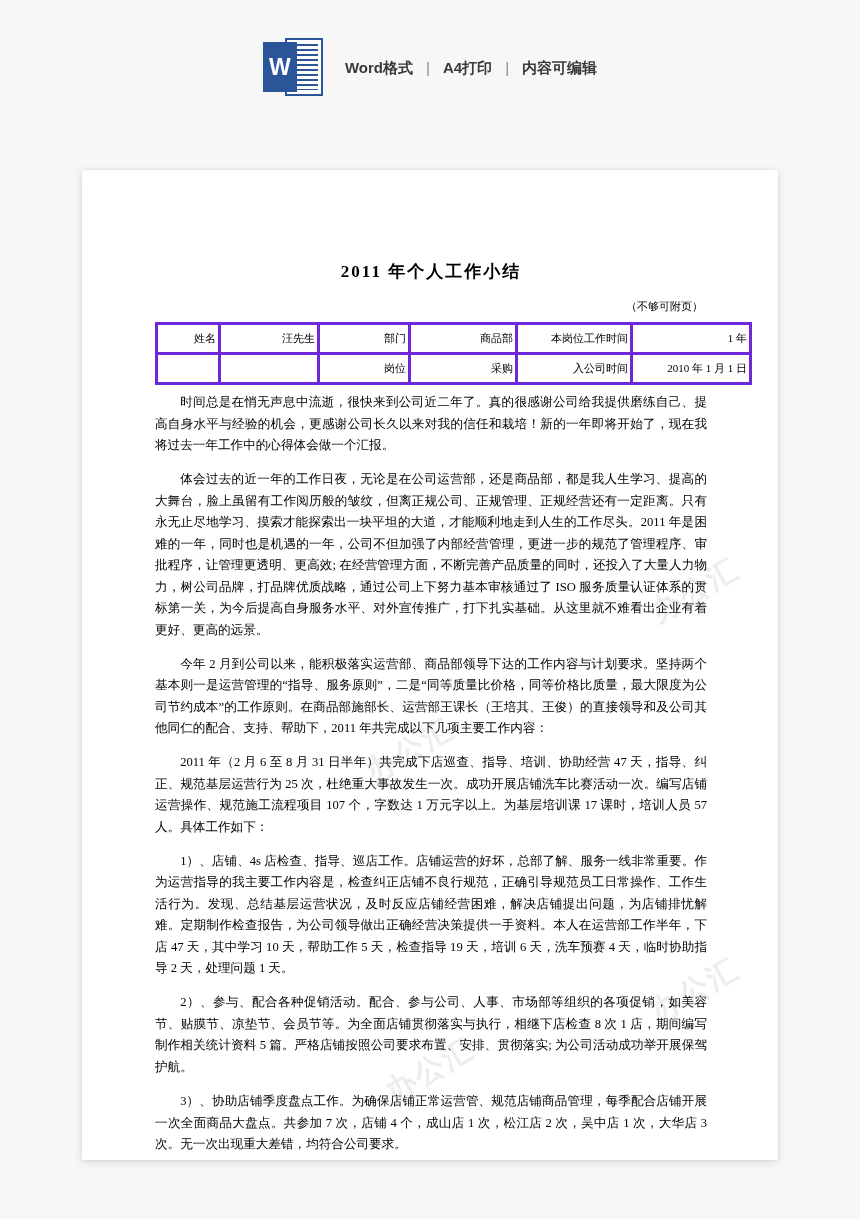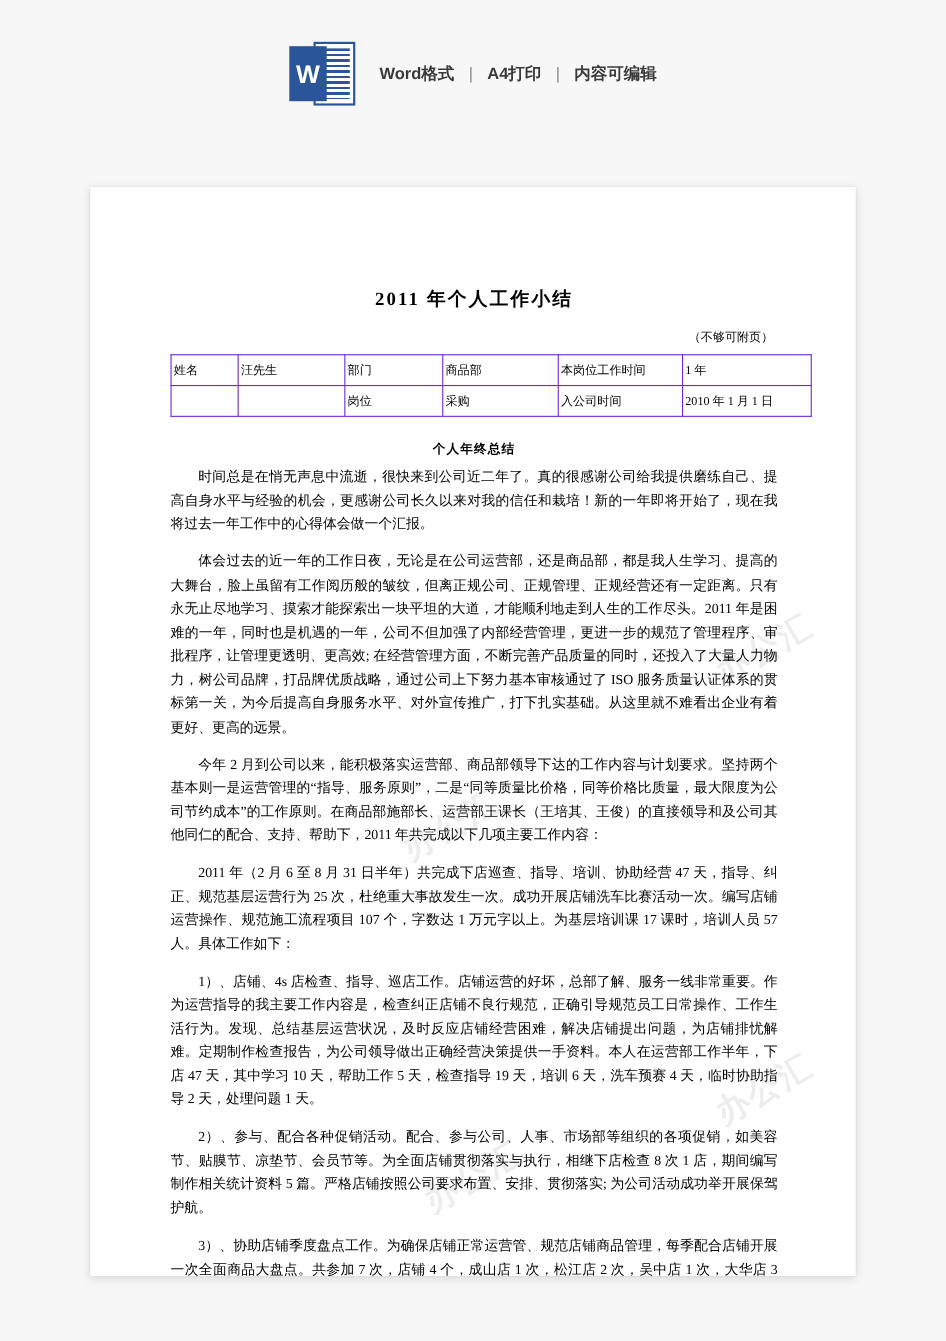--- a/index.html
+++ b/index.html
@@ -152,23 +152,23 @@
     padding-right: 4px;
   }
 
   table.info {
     margin-top: 8px;
     border-collapse: collapse;
     width: 552px;
     table-layout: fixed;
   }
   table.info td {
-    border: 1px solid #6d28d9;
+    border: 3px solid #6d28d9;
     height: 27px;
-    text-align: left;
+    text-align: right;
     vertical-align: middle;
     font-size: 11px;
     color: #000;
     padding: 0 2px;
   }
   .c1 { width: 56px; }
   .c2 { width: 92px; }
   .c3 { width: 84px; }
   .c4 { width: 100px; }
   .c5 { width: 108px; }
@@ -246,21 +246,20 @@
           <td class="c1"></td>
           <td class="c2"></td>
           <td class="c3">岗位</td>
           <td class="c4">采购</td>
           <td class="c5">入公司时间</td>
           <td class="c6">2010 年 1 月 1 日</td>
         </tr>
       </tbody>
     </table>
 
-    <div class="section-head">个人年终总结</div>
 
     <p class="para">时间总是在悄无声息中流逝，很快来到公司近二年了。真的很感谢公司给我提供磨练自己、提高自身水平与经验的机会，更感谢公司长久以来对我的信任和栽培！新的一年即将开始了，现在我将过去一年工作中的心得体会做一个汇报。</p>
     <p class="para tight">体会过去的近一年的工作日夜，无论是在公司运营部，还是商品部，都是我人生学习、提高的大舞台，脸上虽留有工作阅历般的皱纹，但离正规公司、正规管理、正规经营还有一定距离。只有永无止尽地学习、摸索才能探索出一块平坦的大道，才能顺利地走到人生的工作尽头。2011 年是困难的一年，同时也是机遇的一年，公司不但加强了内部经营管理，更进一步的规范了管理程序、审批程序，让管理更透明、更高效; 在经营管理方面，不断完善产品质量的同时，还投入了大量人力物力，树公司品牌，打品牌优质战略，通过公司上下努力基本审核通过了 ISO 服务质量认证体系的贯标第一关，为今后提高自身服务水平、对外宣传推广，打下扎实基础。从这里就不难看出企业有着更好、更高的远景。</p>
     <p class="para tight">今年 2 月到公司以来，能积极落实运营部、商品部领导下达的工作内容与计划要求。坚持两个基本则一是运营管理的“指导、服务原则”，二是“同等质量比价格，同等价格比质量，最大限度为公司节约成本”的工作原则。在商品部施部长、运营部王课长（王培其、王俊）的直接领导和及公司其他同仁的配合、支持、帮助下，2011 年共完成以下几项主要工作内容：</p>
 
 
     <p class="para tight">2011 年（2 月 6 至 8 月 31 日半年）共完成下店巡查、指导、培训、协助经营 47 天，指导、纠正、规范基层运营行为 25 次，杜绝重大事故发生一次。成功开展店铺洗车比赛活动一次。编写店铺运营操作、规范施工流程项目 107 个，字数达 1 万元字以上。为基层培训课 17 课时，培训人员 57 人。具体工作如下：</p>
     <p class="para tight">1）、店铺、4s 店检查、指导、巡店工作。店铺运营的好坏，总部了解、服务一线非常重要。作为运营指导的我主要工作内容是，检查纠正店铺不良行规范，正确引导规范员工日常操作、工作生活行为。发现、总结基层运营状况，及时反应店铺经营困难，解决店铺提出问题，为店铺排忧解难。定期制作检查报告，为公司领导做出正确经营决策提供一手资料。本人在运营部工作半年，下店 47 天，其中学习 10 天，帮助工作 5 天，检查指导 19 天，培训 6 天，洗车预赛 4 天，临时协助指导 2 天，处理问题 1 天。</p>
     <p class="para tight">2）、参与、配合各种促销活动。配合、参与公司、人事、市场部等组织的各项促销，如美容节、贴膜节、凉垫节、会员节等。为全面店铺贯彻落实与执行，相继下店检查 8 次 1 店，期间编写制作相关统计资料 5 篇。严格店铺按照公司要求布置、安排、贯彻落实; 为公司活动成功举开展保驾护航。</p>
     <p class="para tight">3）、协助店铺季度盘点工作。为确保店铺正常运营管、规范店铺商品管理，每季配合店铺开展一次全面商品大盘点。共参加 7 次，店铺 4 个，成山店 1 次，松江店 2 次，吴中店 1 次，大华店 3 次。无一次出现重大差错，均符合公司要求。</p>

